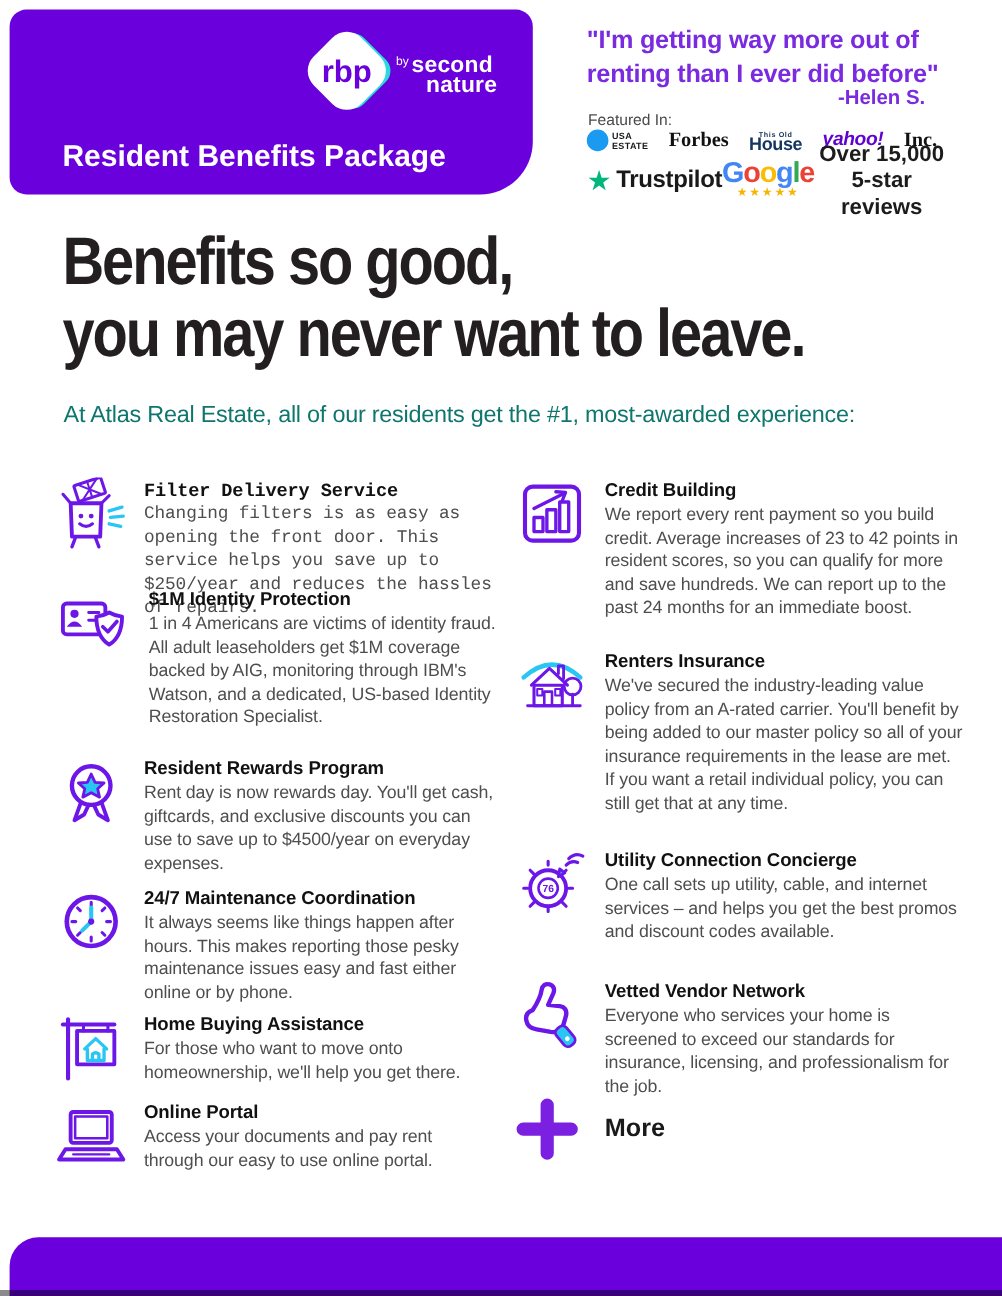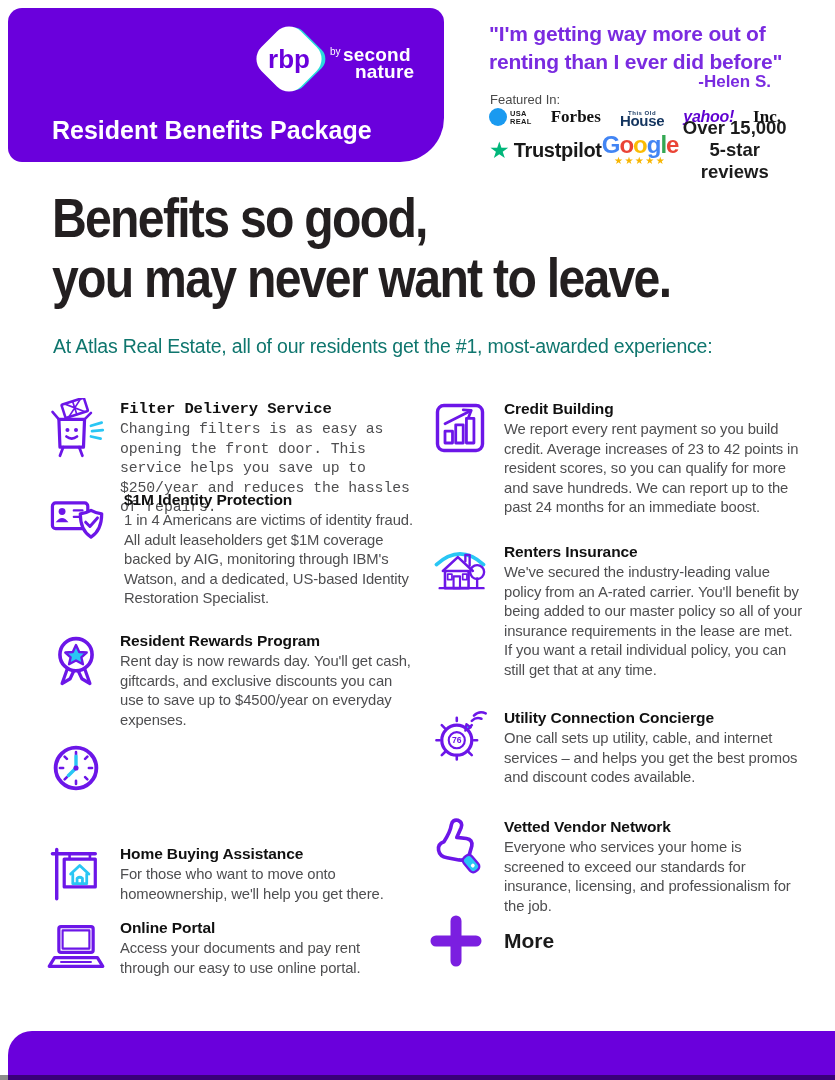--- a/index.html
+++ b/index.html
@@ -111,21 +111,21 @@
   </div>
   <div class="quote-attr">-Helen S.</div>
 
   <div class="featured-label">Featured In:</div>
 
   <div class="logo-row">
     <div class="usatoday">
       <div class="dot"></div>
       <div class="txt">
         <div>USA</div>
-        <div>REAL</div>
+        <div>ESTATE</div>
       </div>
     </div>
     <div class="forbes">Forbes</div>
     <div class="toh">
       <div class="small">This Old</div>
       <div class="big">House</div>
     </div>
     <div class="yahoo">yahoo!</div>
     <div class="inc">Inc.</div>
   </div>
@@ -209,20 +209,24 @@
 
   <div class="benefit colL" style="left:46px;top:738px;">
     <div class="iconbox">
       <svg class="bic" width="60" height="60" viewBox="0 0 56 56">
         <circle cx="28" cy="28" r="19" stroke-width="3.6"></circle>
         <path d="M28,13 V16 M38.6,17.4 L36.5,19.5 M43,28 H40 M38.6,38.6 L36.5,36.5 M28,43 V40 M17.4,38.6 L19.5,36.5 M13,28 H16 M17.4,17.4 L19.5,19.5" stroke-width="2.4"></path>
         <path class="cy" d="M28,28 L28,17 M28,28 L21,35" stroke-width="3.2"></path>
         <circle class="fillp" cx="28" cy="28" r="2.4"></circle>
       </svg>
     </div>
+    <div class="txt">
+      <div class="b-title">24/7 Maintenance Coordination</div>
+      <div class="b-body">It always seems like things happen after hours. This makes reporting those pesky maintenance issues easy and fast either online or by phone.</div>
+    </div>
   </div>
 
   <div class="benefit colL" style="left:46px;top:917px;">
     <div class="iconbox">
       <svg class="bic" width="60" height="60" viewBox="0 0 56 56">
         <rect x="12" y="9" width="32" height="24" rx="2" stroke-width="3"></rect>
         <rect x="15.5" y="12.5" width="25" height="17" stroke-width="2"></rect>
         <path d="M8,38 L48,38 L53,46 L3,46 Z" stroke-width="3"></path>
         <path d="M14,42 H42" stroke-width="1.8"></path>
       </svg>

